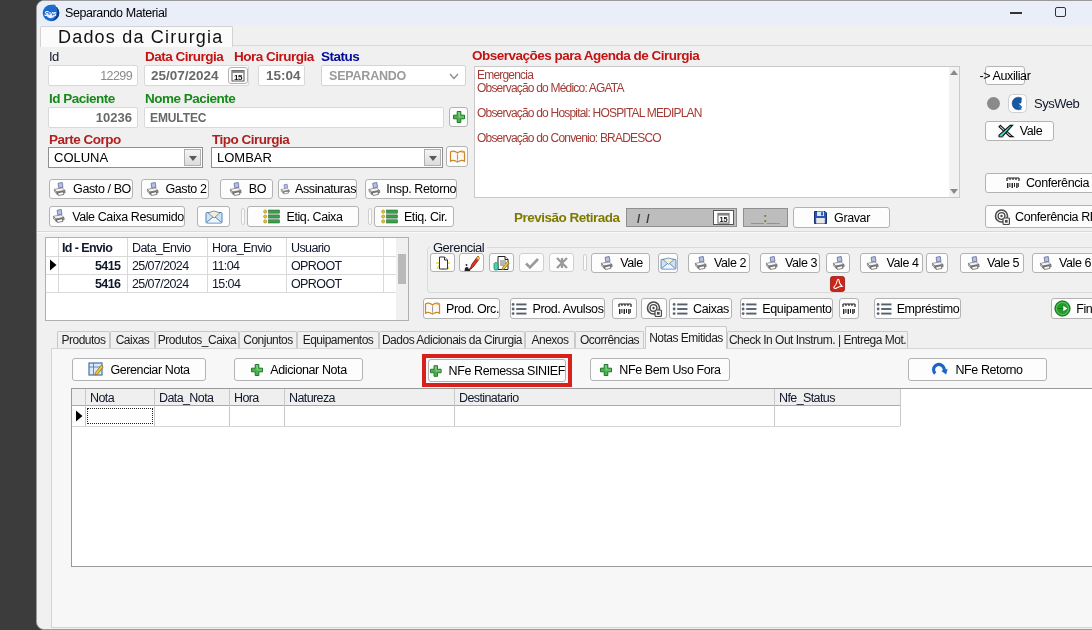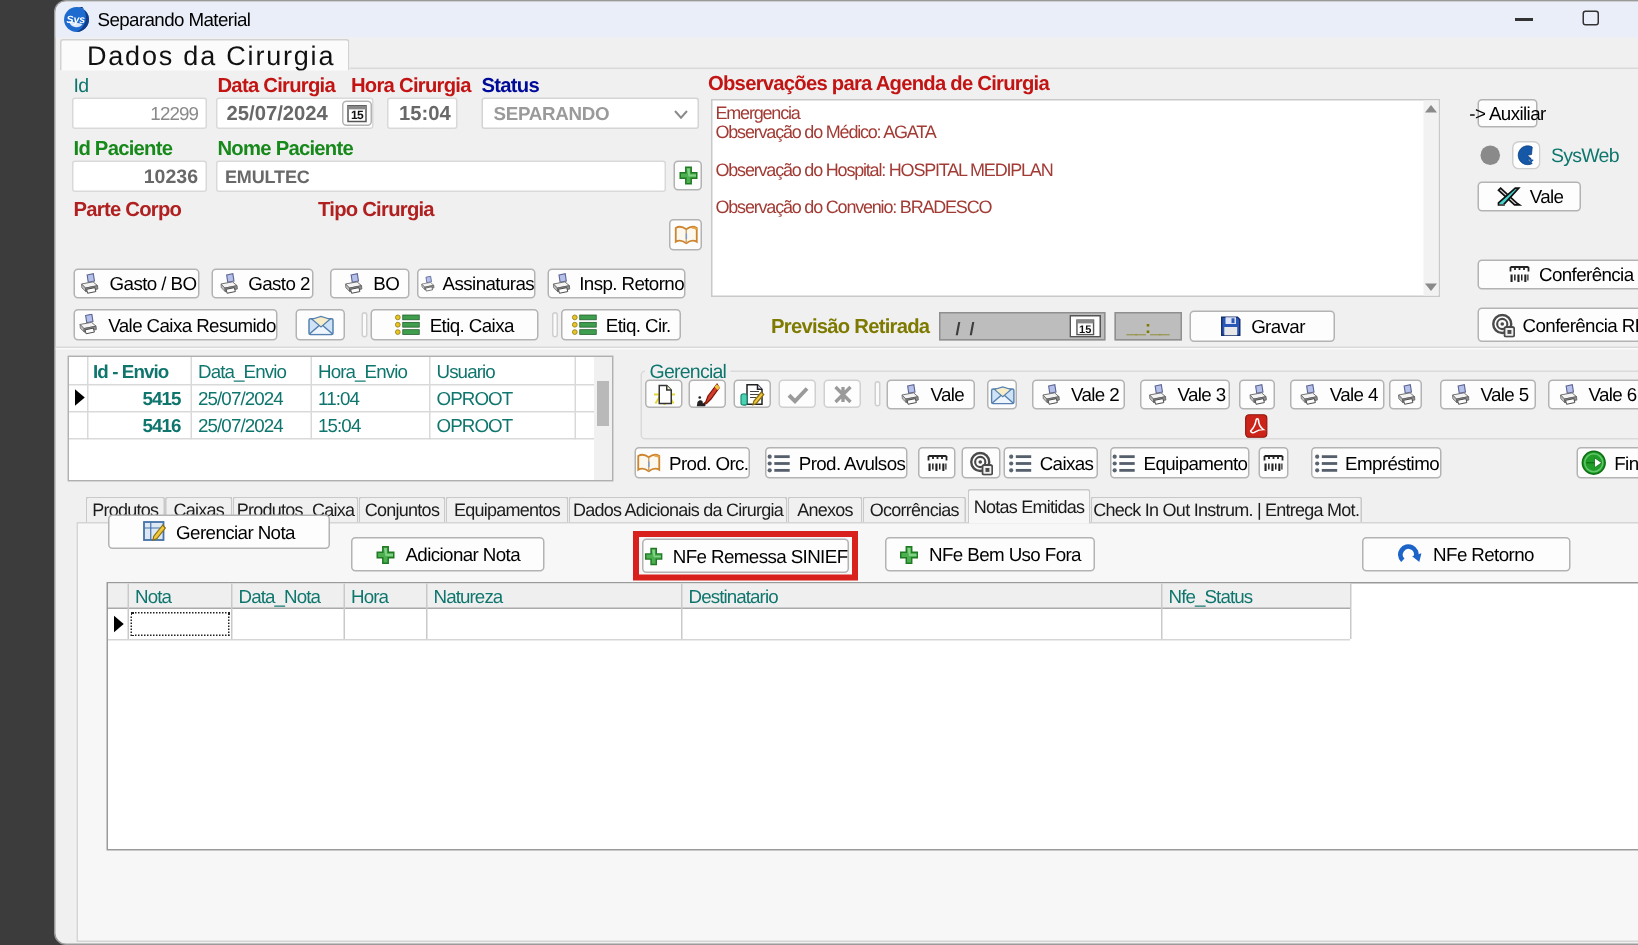--- a/index.html
+++ b/index.html
@@ -2,21 +2,21 @@
 <html><head>
 <meta charset="utf-8">
 <style>
 html,body{margin:0;padding:0;background:#3c3c3c;}
 *{box-sizing:border-box;}
 #win{position:relative;width:1092px;height:630px;background:#f0f0f0;
   font-family:"Liberation Sans",sans-serif;border-radius:8px;overflow:hidden;
   border:1px solid #9a9a9a;margin-left:36px;}
 .ab{position:absolute;}
 #titlebar{left:0;top:0;width:1092px;height:24px;background:#e9eef8;}
-.lbl{position:absolute;font-size:13px;letter-spacing:-0.5px;color:#0f766e;white-space:nowrap;}
+.lbl{position:absolute;font-size:13px;letter-spacing:-0.5px;color:#0f172a;white-space:nowrap;}
 .b{font-weight:bold;}
 .red{color:#c31414;}
 .dred{color:#b02020;}
 .grn{color:#17891b;}
 .nvy{color:#000a99;}
 .olv{color:#7e7a00;}
 .inp{position:absolute;background:#fff;border:1px solid #d9d9d9;border-radius:2px;
   font-size:14px;color:#6e6e6e;display:flex;align-items:center;}
 .btn{position:absolute;background:#fdfdfd;border:1px solid #b3b3b3;border-radius:3px;
   font-size:12.5px;letter-spacing:-0.4px;color:#000;display:flex;align-items:center;justify-content:center;
@@ -202,20 +202,22 @@
 <div class="inp b" style="left:11px;top:106px;width:90px;height:21px;justify-content:flex-end;padding-right:5px;color:#686868;font-size:13px">10236</div>
 <div class="inp b" style="left:107px;top:106px;width:300px;height:21px;padding-left:5px;color:#686868;font-size:12px;letter-spacing:-0.1px">EMULTEC</div>
 <div class="btn" style="left:412px;top:106px;width:19px;height:20px">
   <svg class="ic" width="14" height="14">
         <use href="#i-plus"></use>
       </svg>
     </div>
 
 <div class="lbl b dred" style="left:12px;top:131px;font-size:13.5px">Parte Corpo</div>
 <div class="lbl b dred" style="left:175px;top:131px;font-size:13.5px">Tipo Cirurgia</div>
+<div class="combo" style="left:11px;top:146px;width:155px;height:21px;padding-left:5px">COLUNA<span class="cbtn"></span></div>
+<div class="combo" style="left:174px;top:146px;width:232px;height:21px;padding-left:5px">LOMBAR<span class="cbtn"></span></div>
 <div class="btn" style="left:409px;top:145px;width:22px;height:21px">
   <svg class="ic" width="17" height="14">
         <use href="#i-book"></use>
       </svg>
     </div>
 
 <div class="btn" style="left:12px;top:178px;width:84px;height:20px;gap:5px">
   <svg class="ic" width="17" height="15">
         <use href="#i-printer"></use>
       </svg>Gasto / BO</div>
@@ -459,21 +461,21 @@
 <div class="tab2" style="left:73px;width:45px">Caixas</div>
 <div class="tab2" style="left:118px;width:84px">Produtos_Caixa</div>
 <div class="tab2" style="left:202px;width:58px">Conjuntos</div>
 <div class="tab2" style="left:260px;width:82px">Equipamentos</div>
 <div class="tab2" style="left:342px;width:146px">Dados Adicionais da Cirurgia</div>
 <div class="tab2" style="left:488px;width:50px">Anexos</div>
 <div class="tab2" style="left:538px;width:69px">Ocorrências</div>
 <div class="tab2 sel" style="left:608px;width:82px">Notas Emitidas</div>
 <div class="tab2" style="left:690px;width:181px">Check In Out Instrum. | Entrega Mot.</div>
 
-<div class="btn" style="left:35px;top:342px;width:148px;height:23px;gap:6px">
+<div class="btn" style="left:35px;top:357px;width:134px;height:23px;gap:6px">
   <svg class="ic" width="16" height="15">
         <use href="#i-gernota"></use>
       </svg>Gerenciar Nota</div>
 <div class="btn" style="left:197px;top:357px;width:129px;height:23px;gap:6px">
   <svg class="ic" width="14" height="14">
         <use href="#i-plus"></use>
       </svg>Adicionar Nota</div>
 <div class="ab" style="left:385px;top:353px;width:150px;height:33px;border:4px solid #d8201c"></div>
 <div class="btn" style="left:391px;top:358px;width:138px;height:23px;gap:6px">
   <svg class="ic" width="14" height="14">

